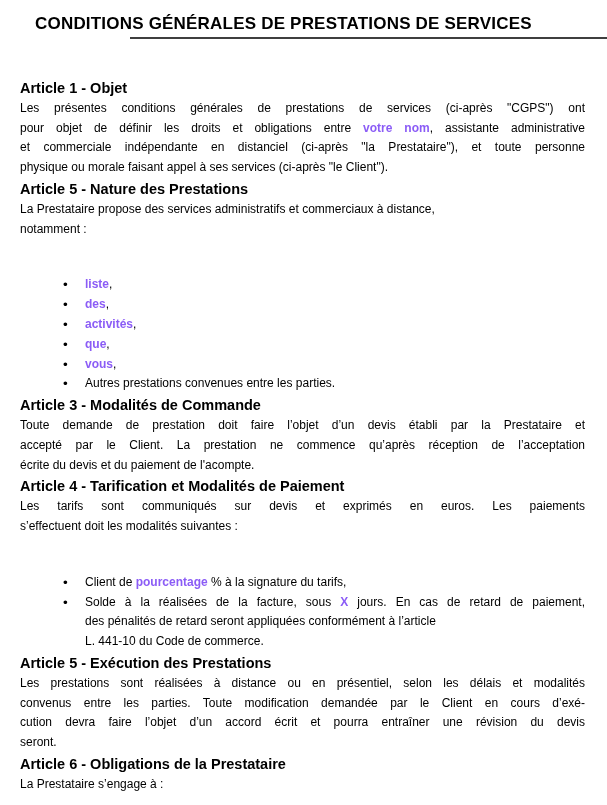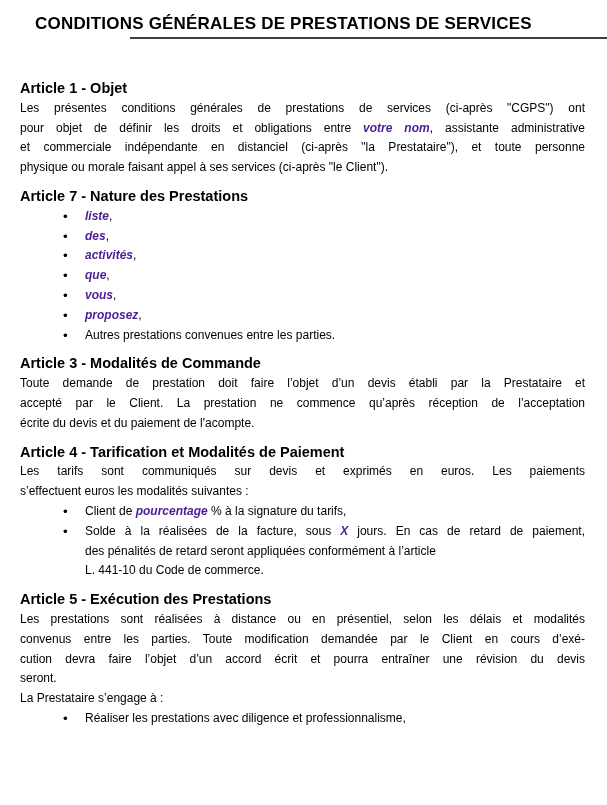--- a/index.html
+++ b/index.html
@@ -31,27 +31,27 @@
     left: 130px;
     right: 0;
     top: 37px;
     height: 2px;
     background: #3f3f3f;
   }
   .art-h {
     font-size: 14.5px;
     font-weight: bold;
     line-height: 19.8px;
-    margin-top: 9px;
+    margin-top: 2px;
   }
   .para, .bullets { font-size: 12px; line-height: 19.8px; }
   .line { white-space: nowrap; }
   .stretch { text-align: justify; text-align-last: justify; }
-  .ph { color: #4c1d95; font-weight: bold; font-style: italic; }
-  .bullets { list-style: none; padding-left: 42px; }
+  .ph { color: #8b5cf6; font-weight: bold; }
+  .bullets { list-style: none; padding-left: 42px; margin-top: 36px; }
   .bullets li { position: relative; padding-left: 23px; }
   .bullets li::before {
     content: "\2022";
     position: absolute;
     left: 1px;
     top: 0;
     font-size: 13.5px;
   }
 </style>
 </head>
@@ -68,46 +68,49 @@
     <h2 class="art-h">Article 1 - Objet</h2>
     <div class="para">
       <div class="line stretch">Les présentes conditions générales de prestations de services (ci-après "CGPS") ont</div>
       <div class="line stretch"><span>pour objet de définir les droits et obligations entre </span><span class="ph">votre nom</span><span>, assistante administrative</span></div>
       <div class="line stretch">et commerciale indépendante en distanciel (ci-après "la Prestataire"), et toute personne</div>
       <div class="line">physique ou morale faisant appel à ses services (ci-après "le Client").</div>
     </div>
   </section>
 
   <section class="article">
-    <h2 class="art-h">Article 7 - Nature des Prestations</h2>
+    <h2 class="art-h">Article 5 - Nature des Prestations</h2>
+    <div class="para">
+      <div class="line">La Prestataire propose des services administratifs et commerciaux à distance,</div>
+      <div class="line">notamment :</div>
+    </div>
     <ul class="bullets">
       <li><span class="ph">liste</span><span>,</span></li>
       <li><span class="ph">des</span><span>,</span></li>
       <li><span class="ph">activités</span><span>,</span></li>
       <li><span class="ph">que</span><span>,</span></li>
       <li><span class="ph">vous</span><span>,</span></li>
-      <li><span class="ph">proposez</span><span>,</span></li>
       <li>Autres prestations convenues entre les parties.</li>
     </ul>
   </section>
 
   <section class="article">
     <h2 class="art-h">Article 3 - Modalités de Commande</h2>
     <div class="para">
       <div class="line stretch">Toute demande de prestation doit faire l’objet d’un devis établi par la Prestataire et</div>
       <div class="line stretch">accepté par le Client. La prestation ne commence qu’après réception de l’acceptation</div>
       <div class="line">écrite du devis et du paiement de l'acompte.</div>
     </div>
   </section>
 
   <section class="article">
     <h2 class="art-h">Article 4 - Tarification et Modalités de Paiement</h2>
     <div class="para">
       <div class="line stretch">Les tarifs sont communiqués sur devis et exprimés en euros. Les paiements</div>
-      <div class="line">s’effectuent euros les modalités suivantes :</div>
+      <div class="line">s’effectuent doit les modalités suivantes :</div>
     </div>
     <ul class="bullets">
       <li><span>Client de </span><span class="ph">pourcentage</span><span> % à la signature du tarifs,</span></li>
       <li>
         <div class="line stretch"><span>Solde à la réalisées de la facture, sous </span><span class="ph">X</span><span> jours. En cas de retard de paiement,</span></div>
         <div class="line">des pénalités de retard seront appliquées conformément à l’article</div>
         <div class="line">L. 441-10 du Code de commerce.</div>
       </li>
     </ul>
   </section>
@@ -116,20 +119,21 @@
     <h2 class="art-h">Article 5 - Exécution des Prestations</h2>
     <div class="para">
       <div class="line stretch">Les prestations sont réalisées à distance ou en présentiel, selon les délais et modalités</div>
       <div class="line stretch">convenus entre les parties. Toute modification demandée par le Client en cours d’exé-</div>
       <div class="line stretch">cution devra faire l’objet d’un accord écrit et pourra entraîner une révision du devis</div>
       <div class="line">seront.</div>
     </div>
   </section>
 
   <section class="article">
+    <h2 class="art-h">Article 6 - Obligations de la Prestataire</h2>
     <div class="para">
       <div class="line">La Prestataire s’engage à :</div>
     </div>
     <ul class="bullets">
       <li>Réaliser les prestations avec diligence et professionnalisme,</li>
     </ul>
   </section>
 
 </div>
 

